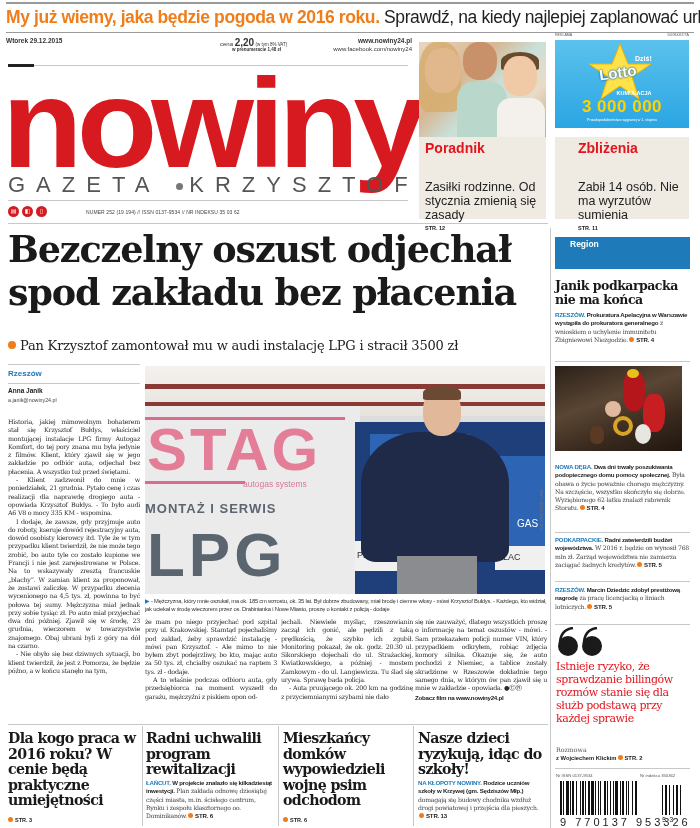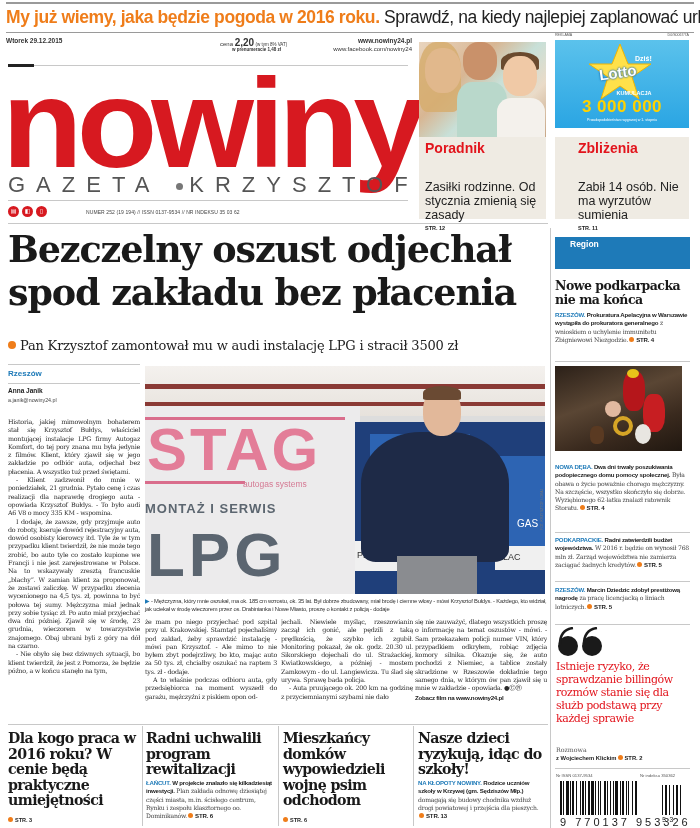--- a/index.html
+++ b/index.html
@@ -273,21 +273,21 @@
 </div>
 <div class="abs body-text" id="col4">
   <p>się nie zauważyć, dlatego wszystkich proszę o informację na temat oszustów - mówi. - Sam przekazałem policji numer VIN, który przypadkiem odkryłem, robiąc zdjęcia komory silnika. Okazuje się, że auto pochodzi z Niemiec, a tablice zostały skradzione w Rzeszowie dokładnie tego samego dnia, w którym ów pan zjawił się u mnie w zakładzie - opowiada. ●ⒸⓇ</p>
   <div class="link">Zobacz film na www.nowiny24.pl</div>
 </div>
 
 <div class="vrule" style="left:550px; top:228px; height:600px;"></div>
 <div class="abs" id="region-box">
   <div id="region-label">Region</div>
 </div>
-<div class="abs" id="side-h1">Nowe podkarpacka nie ma końca</div>
+<div class="abs" id="side-h1">Janik podkarpacka nie ma końca</div>
 <div class="abs side-text" id="side-t1"><span class="kw">RZESZÓW.</span><span class="bold"> Prokuratura Apelacyjna w Warszawie wystąpiła do prokuratora generalnego</span><span> z wnioskiem o uchylenie immunitetu Zbigniewowi Niezgodzie.</span><span class="dot"></span><span class="str">STR. 4</span></div>
 <div class="abs" id="siderule1"></div>
 
 <div class="abs" id="sidephoto">
   <div class="bg1"></div>
   <div class="r1"></div>
   <div class="helm"></div>
   <div class="r2"></div>
   <div class="man"></div>
   <div class="wreath"></div>

